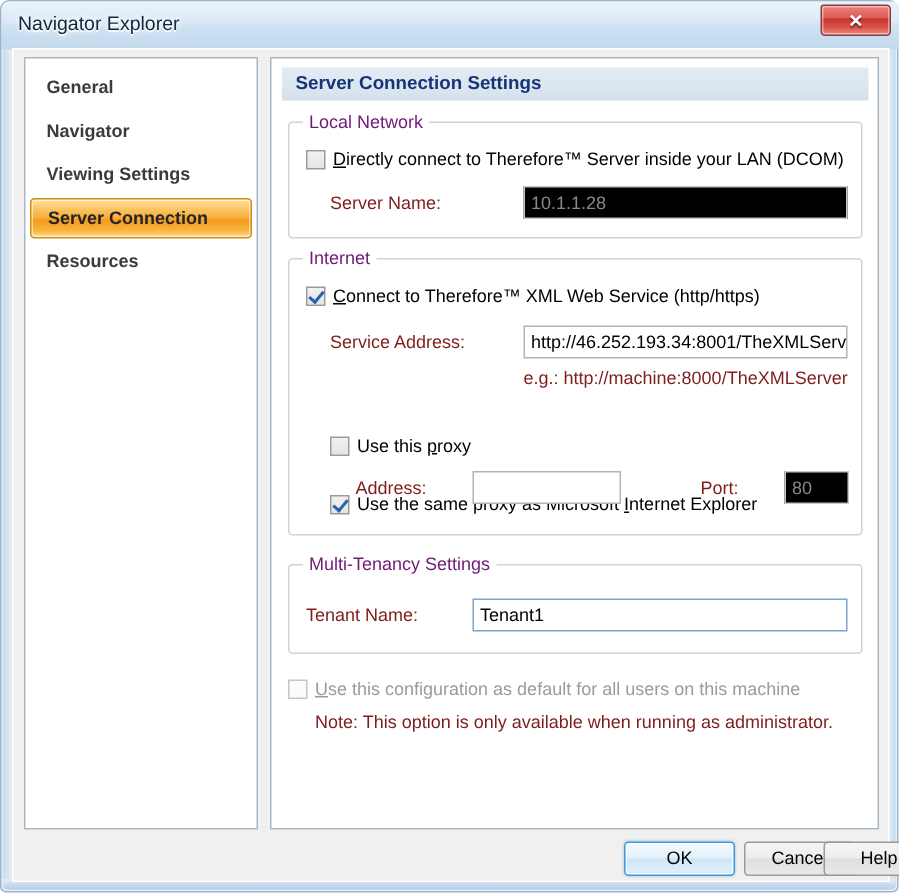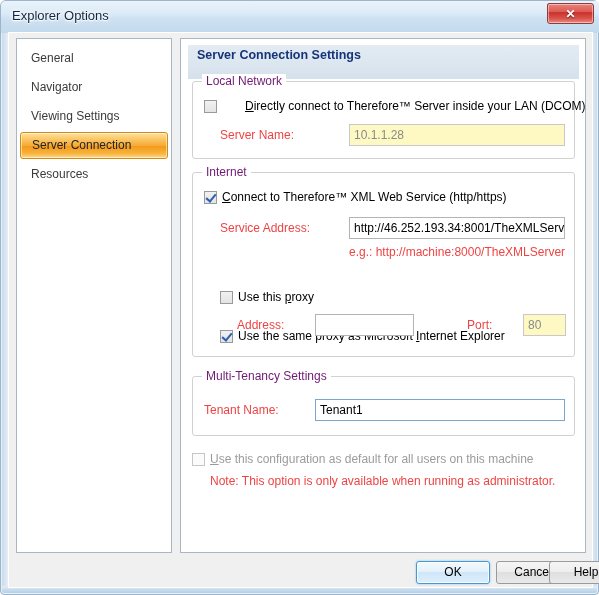--- a/index.html
+++ b/index.html
@@ -99,20 +99,21 @@
 
   
   .sidebar {
     position: absolute;
     left: 7px; top: 5px;
     width: 156px;
     height: 515px;
     background: #ffffff;
     border: 1px solid #a9b7c4;
     box-sizing: border-box;
+    font-weight: bold;
   }
   .nav-item {
     position: absolute;
     left: 3px;
     width: 148px;
     height: 27px;
     line-height: 27px;
     padding-left: 11px;
     box-sizing: border-box;
     font-size: 12px;
@@ -137,21 +138,21 @@
     height: 515px;
     background: #ffffff;
     border: 1px solid #a9b7c4;
     box-sizing: border-box;
   }
 
   .panel-header {
     position: absolute;
     left: 7px; top: 6px;
     width: 391px;
-    height: 34px;
+    height: 22px;
     background: linear-gradient(to bottom, #e3ebf3 0%, #dde7f0 50%, #d4e0ec 100%);
     box-sizing: border-box;
   }
   .panel-header span {
     position: absolute;
     left: 9px; top: 3px;
     font-size: 12.5px;
     font-weight: bold;
     color: #16347a;
     white-space: nowrap;
@@ -210,41 +211,41 @@
     transform: rotate(40deg);
   }
   .cb-label { font-size: 12px; color: #000000; }
   .cb-label.disabled { color: #9b9b9b; }
   .cb-label u { text-decoration: underline; }
 
   
   .lbl {
     position: absolute;
     font-size: 12px;
-    color: #ef4444;
+    color: #7f1d1d;
     white-space: nowrap;
   }
 
   
   .tf {
     position: absolute;
     box-sizing: border-box;
     border: 1px solid #b4b4b4;
     background: #ffffff;
     font-family: "Liberation Sans", sans-serif;
     font-size: 12px;
     color: #000000;
     padding: 0 4px;
     line-height: 20px;
     height: 22px;
     overflow: hidden;
     white-space: nowrap;
     cursor: text;
   }
-  .tf.disabled { color: #8a8a8a; background: #fef9c3; border-color: #c8c8c8; }
+  .tf.disabled { color: #8a8a8a; background: #000000; border-color: #c8c8c8; }
   .tf.focused { border: 1px solid #7ba7cf; }
 
   
   .btn {
     position: absolute;
     box-sizing: border-box;
     width: 74px; height: 23px;
     border: 1px solid #9a9a9a;
     border-radius: 3px;
     background: linear-gradient(to bottom, #f5f5f5 0%, #ededed 48%, #dfdfdf 50%, #e9e9e9 100%);
@@ -266,21 +267,21 @@
 <body>
 
 <div class="window">
 
   <div class="frame-side-l"></div>
   <div class="frame-side-r"></div>
   <div class="frame-bottom"></div>
   <div class="frame-glass"></div>
 
   <div class="titlebar">
-    <div class="title-text">Explorer Options</div>
+    <div class="title-text">Navigator Explorer</div>
     <div class="close-btn">
       <div class="close-x">✕</div>
     </div>
   </div>
 
   <div class="client">
 
     <div class="sidebar">
       <div class="nav-item" style="top:6px;">General</div>
       <div class="nav-item" style="top:35px;">Navigator</div>
@@ -291,21 +292,21 @@
 
     <div class="content">
 
       <div class="panel-header">
         <span>Server Connection Settings</span>
       </div>
 
       <div class="group" id="group-local">
         <div class="group-title">Local Network</div>
 
-        <div class="cb-row" style="left:11px; top:17px;gap:23px;">
+        <div class="cb-row" style="left:11px; top:17px;">
           <span class="cb-box"></span>
           <span class="cb-label"><u>D</u><span>irectly connect to Therefore™ Server inside your LAN (DCOM)</span></span>
         </div>
 
         <div class="lbl" style="left:27px; top:46px;">Server Name:</div>
         <div class="tf disabled" style="left:156px; top:42px; width:216px;">10.1.1.28</div>
       </div>
 
       <div class="group" id="group-internet">
         <div class="group-title">Internet</div>

